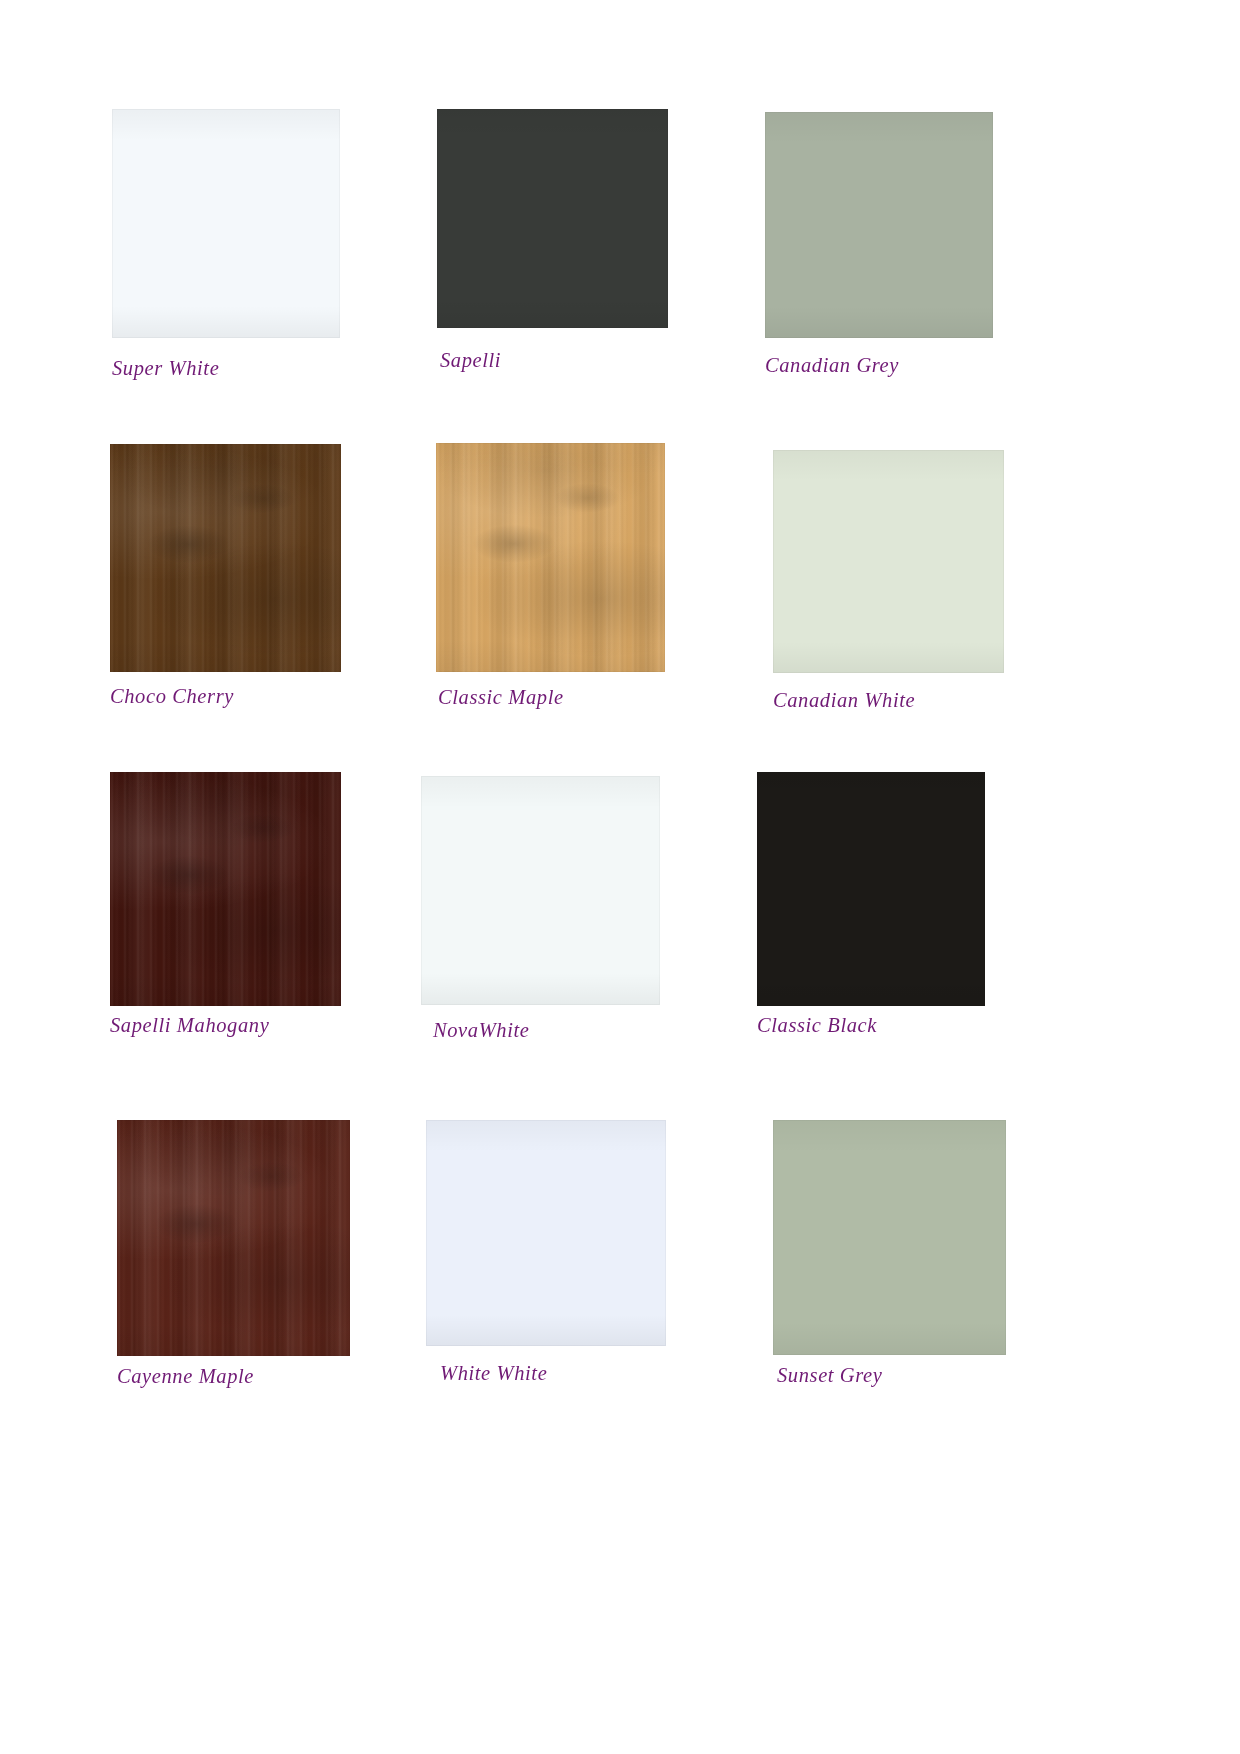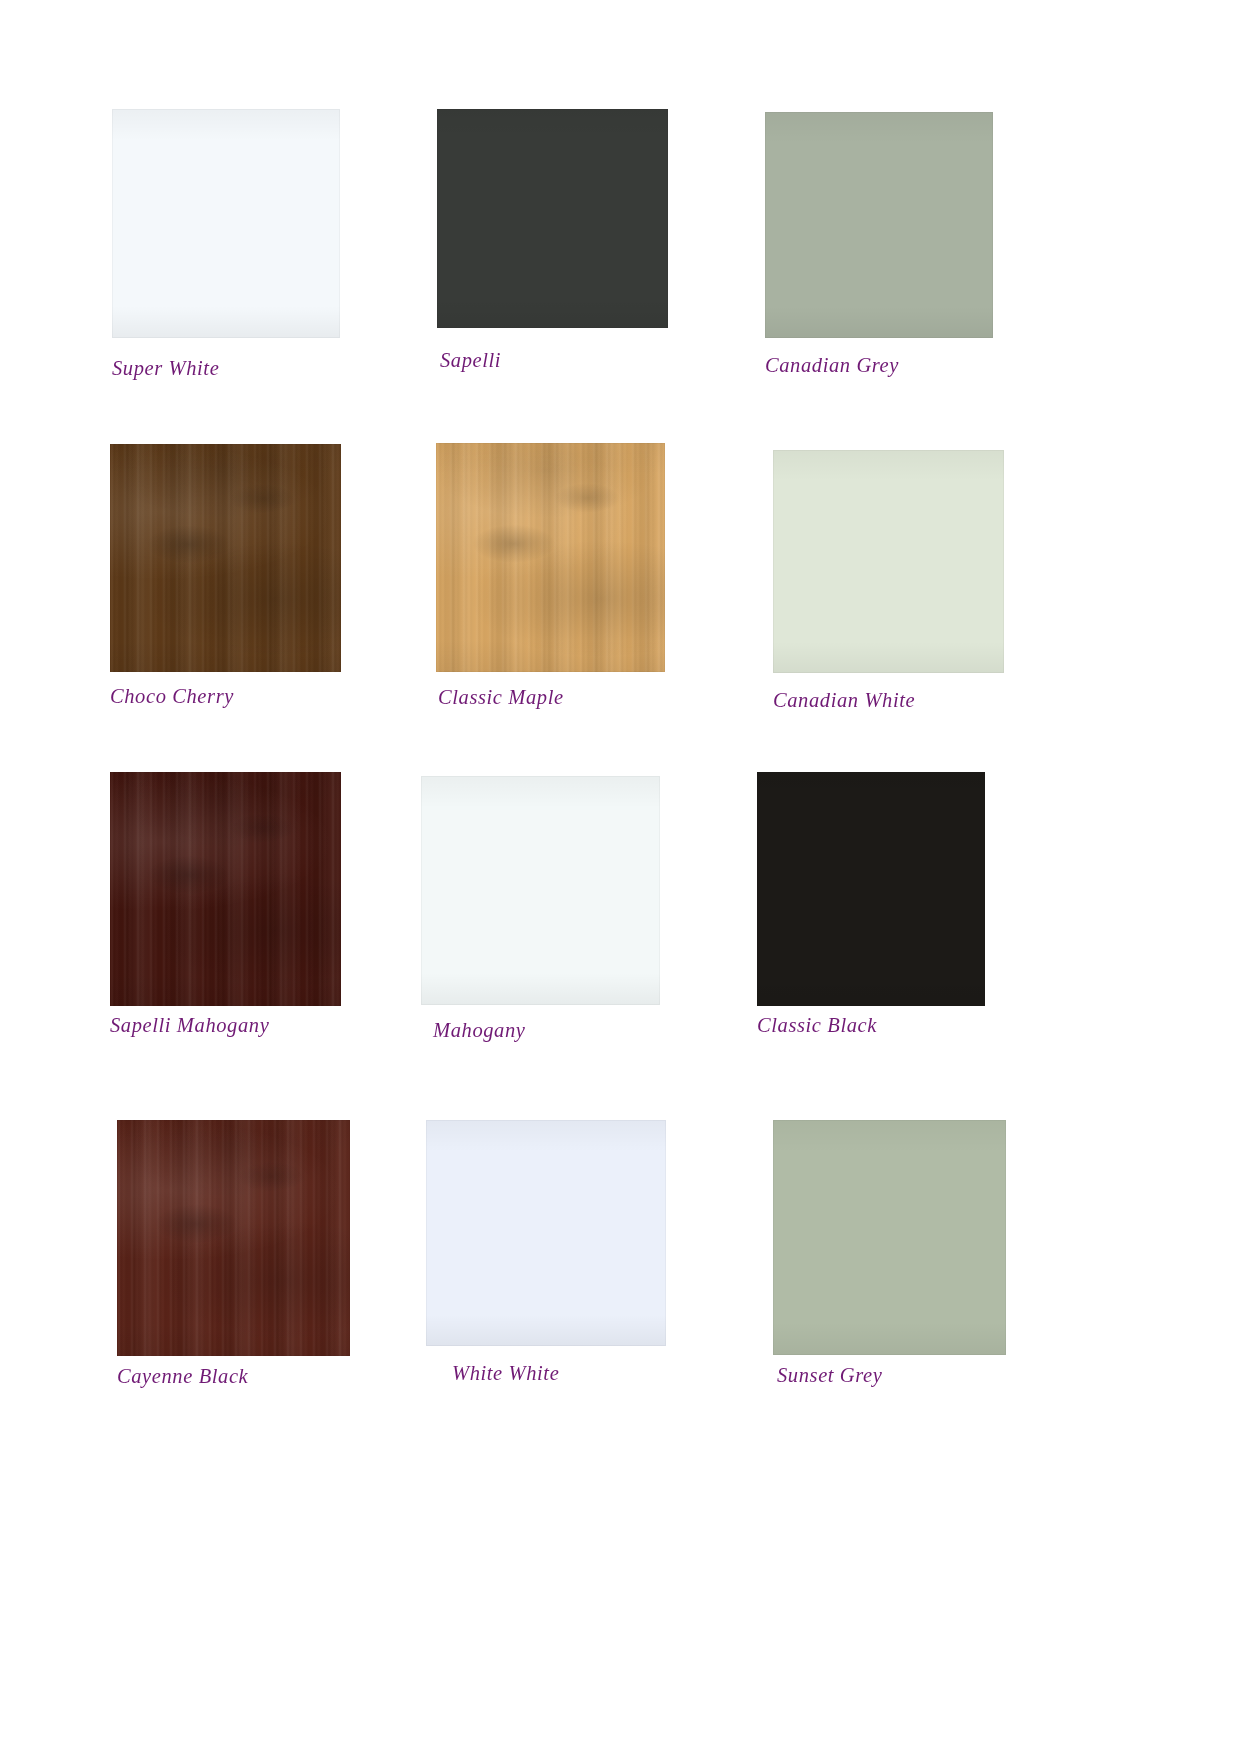--- a/index.html
+++ b/index.html
@@ -145,42 +145,42 @@
           <div class="grain grain-figure"></div>
           <div class="grain grain-knot"></div>
           <div class="grain vignette-soft"></div>
         </div>
         <div class="swatch-label" style="left: 110px; top: 1015px;">Sapelli Mahogany</div>
       </div>
       <div class="swatch-cell" style="left: 0px; top: 0px; width: 1240px; height: 1754px;">
         <div class="swatch-chip edge-soft" style="left: 421px; top: 776px; width: 239px; height: 229px; background: rgb(243, 248, 248);">
           <div class="grain vignette-soft"></div>
         </div>
-        <div class="swatch-label" style="left: 433px; top: 1020px;">Mahogany</div>
+        <div class="swatch-label" style="left: 433px; top: 1020px;">NovaWhite</div>
       </div>
       <div class="swatch-cell" style="left: 0px; top: 0px; width: 1240px; height: 1596px; padding-left: 23px;">
         <div class="swatch-chip edge-soft" style="left: 757px; top: 772px; width: 228px; height: 234px; background: rgb(28, 26, 23);">
           <div class="grain vignette-soft"></div>
         </div>
         <div class="swatch-label" style="left: 757px; top: 1015px;">Classic Black</div>
       </div>
       <div class="swatch-cell" style="left: 0px; top: 0px; width: 1240px; height: 1754px;">
         <div class="swatch-chip edge-soft" style="left: 117px; top: 1120px; width: 233px; height: 236px; background: rgb(90, 35, 24);">
           <div class="grain grain-v"></div>
           <div class="grain grain-figure"></div>
           <div class="grain grain-knot"></div>
           <div class="grain vignette-soft"></div>
         </div>
-        <div class="swatch-label" style="left: 117px; top: 1366px;">Cayenne Black</div>
+        <div class="swatch-label" style="left: 117px; top: 1366px;">Cayenne Maple</div>
       </div>
       <div class="swatch-cell" style="left: 0px; top: 0px; width: 1240px; height: 1754px;">
         <div class="swatch-chip edge-soft" style="left: 426px; top: 1120px; width: 240px; height: 226px; background: rgb(235, 240, 250);">
           <div class="grain vignette-soft"></div>
         </div>
-        <div class="swatch-label" style="left: 440px; top: 1363px; margin-left: 12px;">White White</div>
+        <div class="swatch-label" style="left: 440px; top: 1363px;">White White</div>
       </div>
       <div class="swatch-cell" style="left: 0px; top: 0px; width: 1240px; height: 1754px; padding-left: 34px;">
         <div class="swatch-chip edge-soft" style="left: 773px; top: 1120px; width: 233px; height: 235px; background: rgb(176, 187, 166);">
           <div class="grain vignette-soft"></div>
         </div>
         <div class="swatch-label" style="left: 777px; top: 1365px;">Sunset Grey</div>
       </div>
     </div>
 </div>
 

